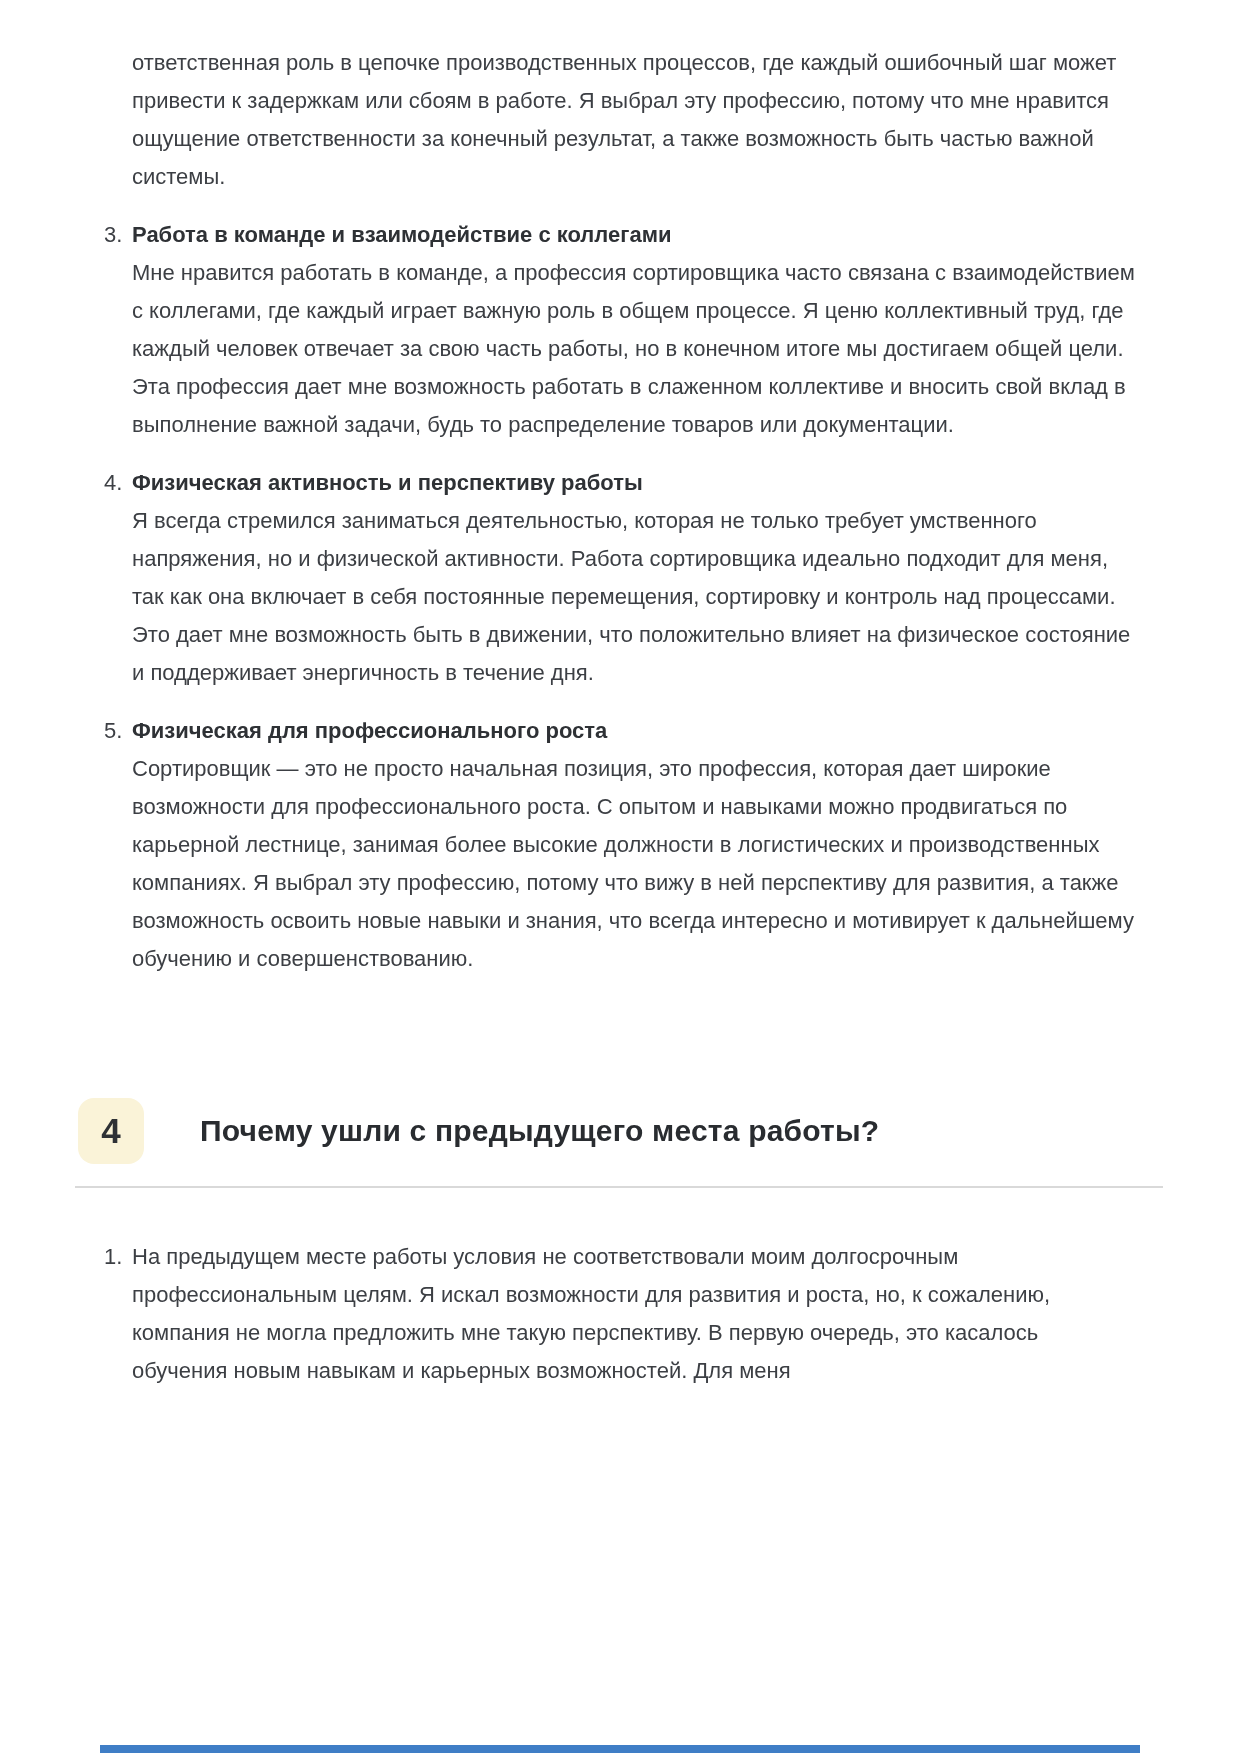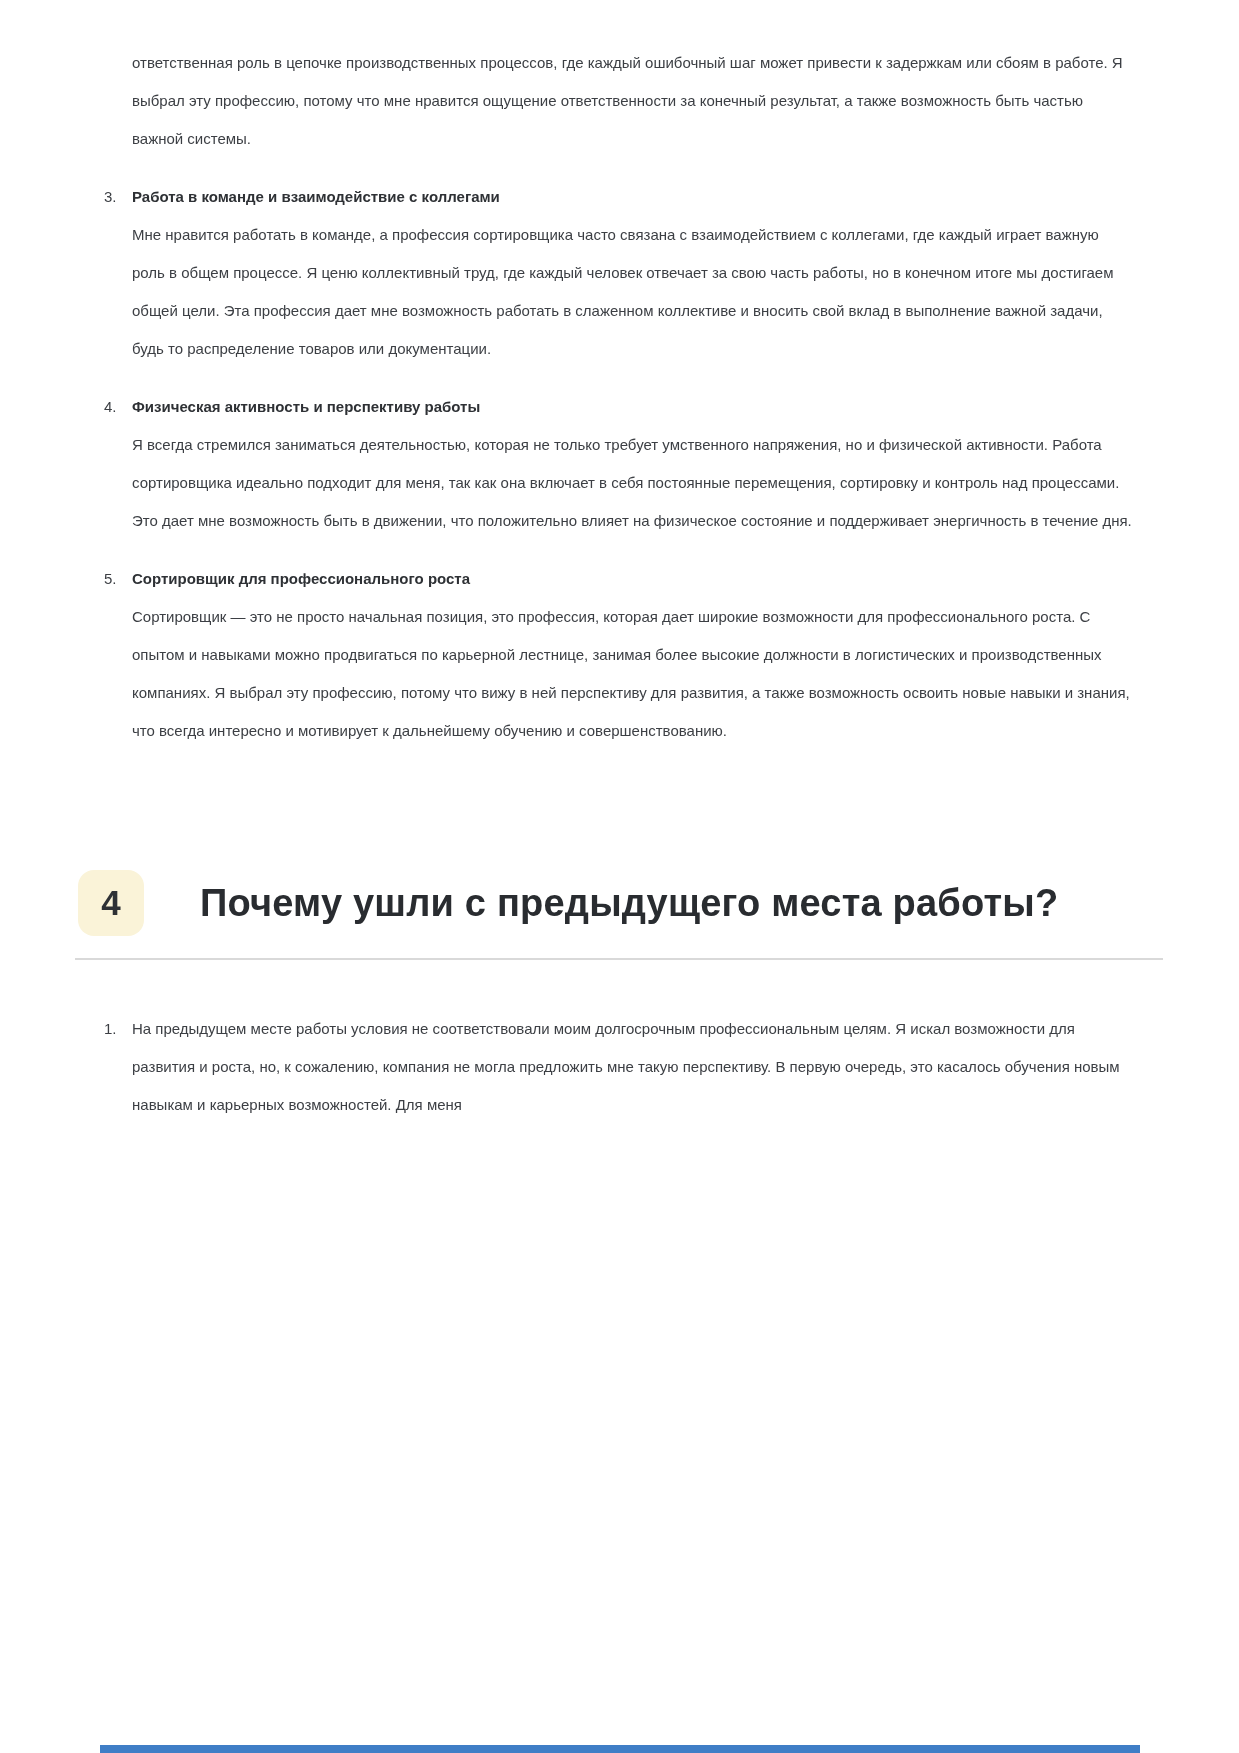--- a/index.html
+++ b/index.html
@@ -11,21 +11,21 @@
     overflow: hidden;
     font-family: "Liberation Sans", "DejaVu Sans", sans-serif;
     color: #3c3f44;
   }
   .doc {
     position: absolute;
     inset: 0;
     padding: 44px 104px 0 104px;
   }
   .body-text {
-    font-size: 15px;
+    font-size: 22px;
     line-height: 38px;
     color: #3c3f44;
   }
   .para-cont {
     margin-left: 28px;
   }
   .list-item {
     display: flex;
     margin-top: 20px;
   }
@@ -53,21 +53,21 @@
     display: flex;
     align-items: center;
     justify-content: center;
     font-size: 35px;
     font-weight: 700;
     color: #2e3135;
     flex: 0 0 66px;
   }
   .section-title {
     margin-left: 56px;
-    font-size: 38px;
+    font-size: 30px;
     font-weight: 700;
     color: #292c30;
     letter-spacing: 0.2px;
   }
   .divider {
     height: 0;
     border: none;
     border-top: 2px solid #d9d9d9;
     margin: 22px -28px 0 -29px;
   }
@@ -104,21 +104,21 @@
       <span class="marker">4.</span>
       <div class="item-content">
         <div class="item-title">Физическая активность и перспективу работы</div>
         <div class="item-text">Я всегда стремился заниматься деятельностью, которая не только требует умственного напряжения, но и физической активности. Работа сортировщика идеально подходит для меня, так как она включает в себя постоянные перемещения, сортировку и контроль над процессами. Это дает мне возможность быть в движении, что положительно влияет на физическое состояние и поддерживает энергичность в течение дня.</div>
       </div>
     </div>
 
     <div class="list-item body-text">
       <span class="marker">5.</span>
       <div class="item-content">
-        <div class="item-title">Сортировщик для профессионального роста</div>
+        <div class="item-title">Физическая для профессионального роста</div>
         <div class="item-text">Сортировщик — это не просто начальная позиция, это профессия, которая дает широкие возможности для профессионального роста. С опытом и навыками можно продвигаться по карьерной лестнице, занимая более высокие должности в логистических и производственных компаниях. Я выбрал эту профессию, потому что вижу в ней перспективу для развития, а также возможность освоить новые навыки и знания, что всегда интересно и мотивирует к дальнейшему обучению и совершенствованию.</div>
       </div>
     </div>
 
   </div>
 
   <div class="section-header">
     <div class="badge">
       <span>4</span>
     </div>

